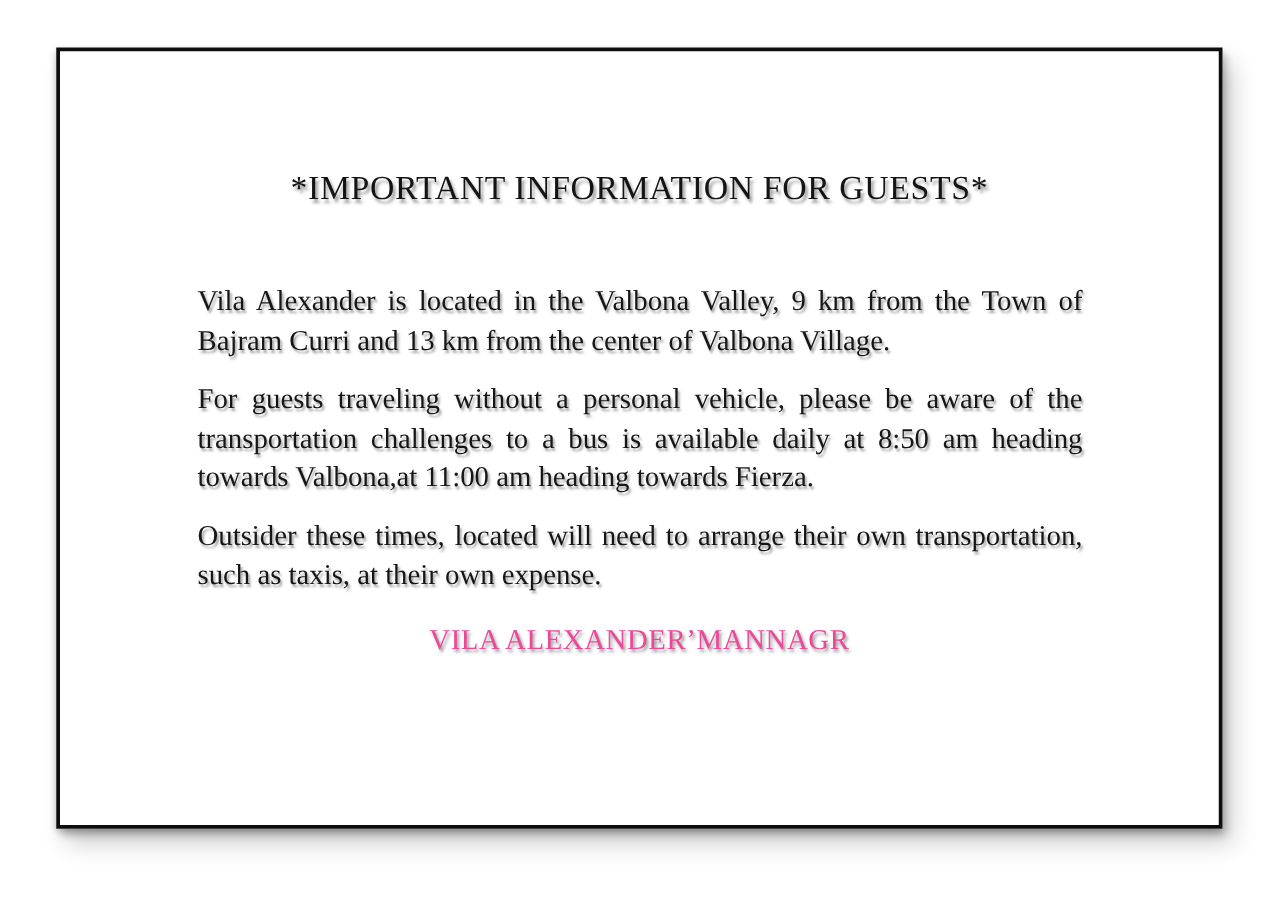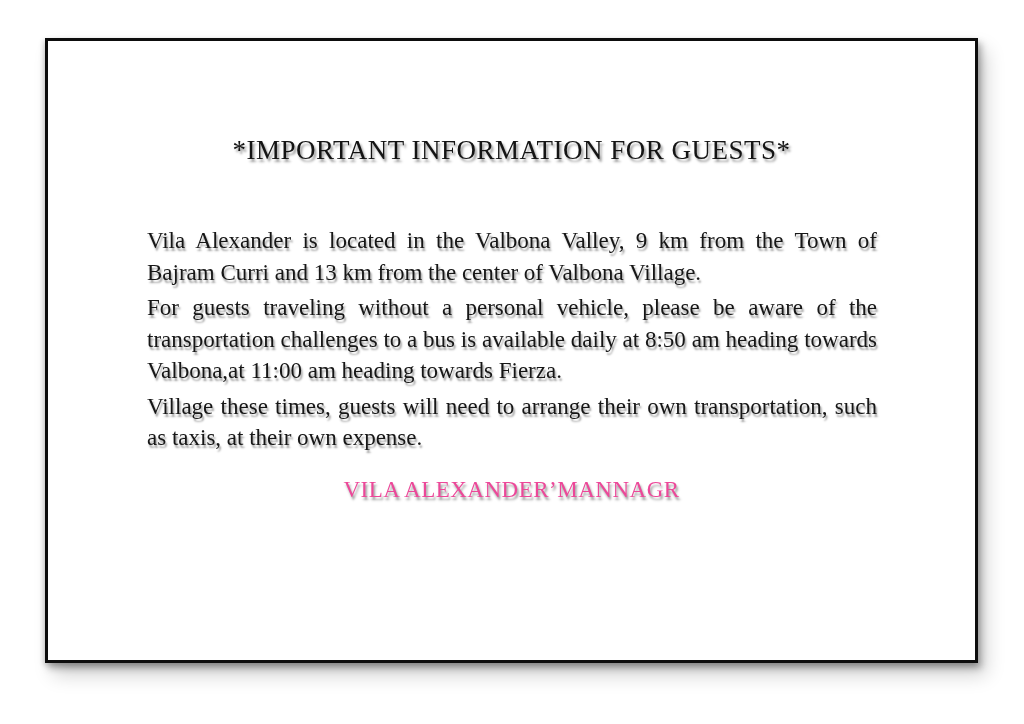--- a/index.html
+++ b/index.html
@@ -42,37 +42,37 @@
   }
   .body-text {
     margin: 59px 94px 0 95px;
     font-size: 23px;
     line-height: 31.5px;
     text-align: justify;
     color: #161616;
     text-shadow: 1.5px 2.5px 2px rgba(0,0,0,0.38);
   }
   .body-text p {
-    margin: 4px;
+    margin: 15px;
   }
   .signature {
     margin-top: 23px;
     text-align: center;
     font-size: 23px;
     letter-spacing: 0.5px;
     color: #ec4899;
     text-shadow: 1.5px 2.5px 2.5px rgba(0,0,0,0.42);
   }
 </style>
 </head>
 <body>
 
 <div class="page">
   <div class="card">
     <h1 class="title">*IMPORTANT INFORMATION FOR GUESTS*</h1>
     <div class="body-text">
       <p>Vila Alexander is located in the Valbona Valley, 9 km from the Town of Bajram Curri and 13 km from the center of Valbona Village.</p>
       <p>For guests traveling without a personal vehicle, please be aware of the transportation challenges to a bus is available daily at 8:50 am heading towards Valbona,at 11:00 am heading towards Fierza.</p>
-      <p>Village these times, guests will need to arrange their own transportation, such as taxis, at their own expense.</p>
+      <p>Outsider these times, located will need to arrange their own transportation, such as taxis, at their own expense.</p>
     </div>
     <div class="signature">VILA ALEXANDER’MANNAGR</div>
   </div>
 </div>
 
 </body></html>

